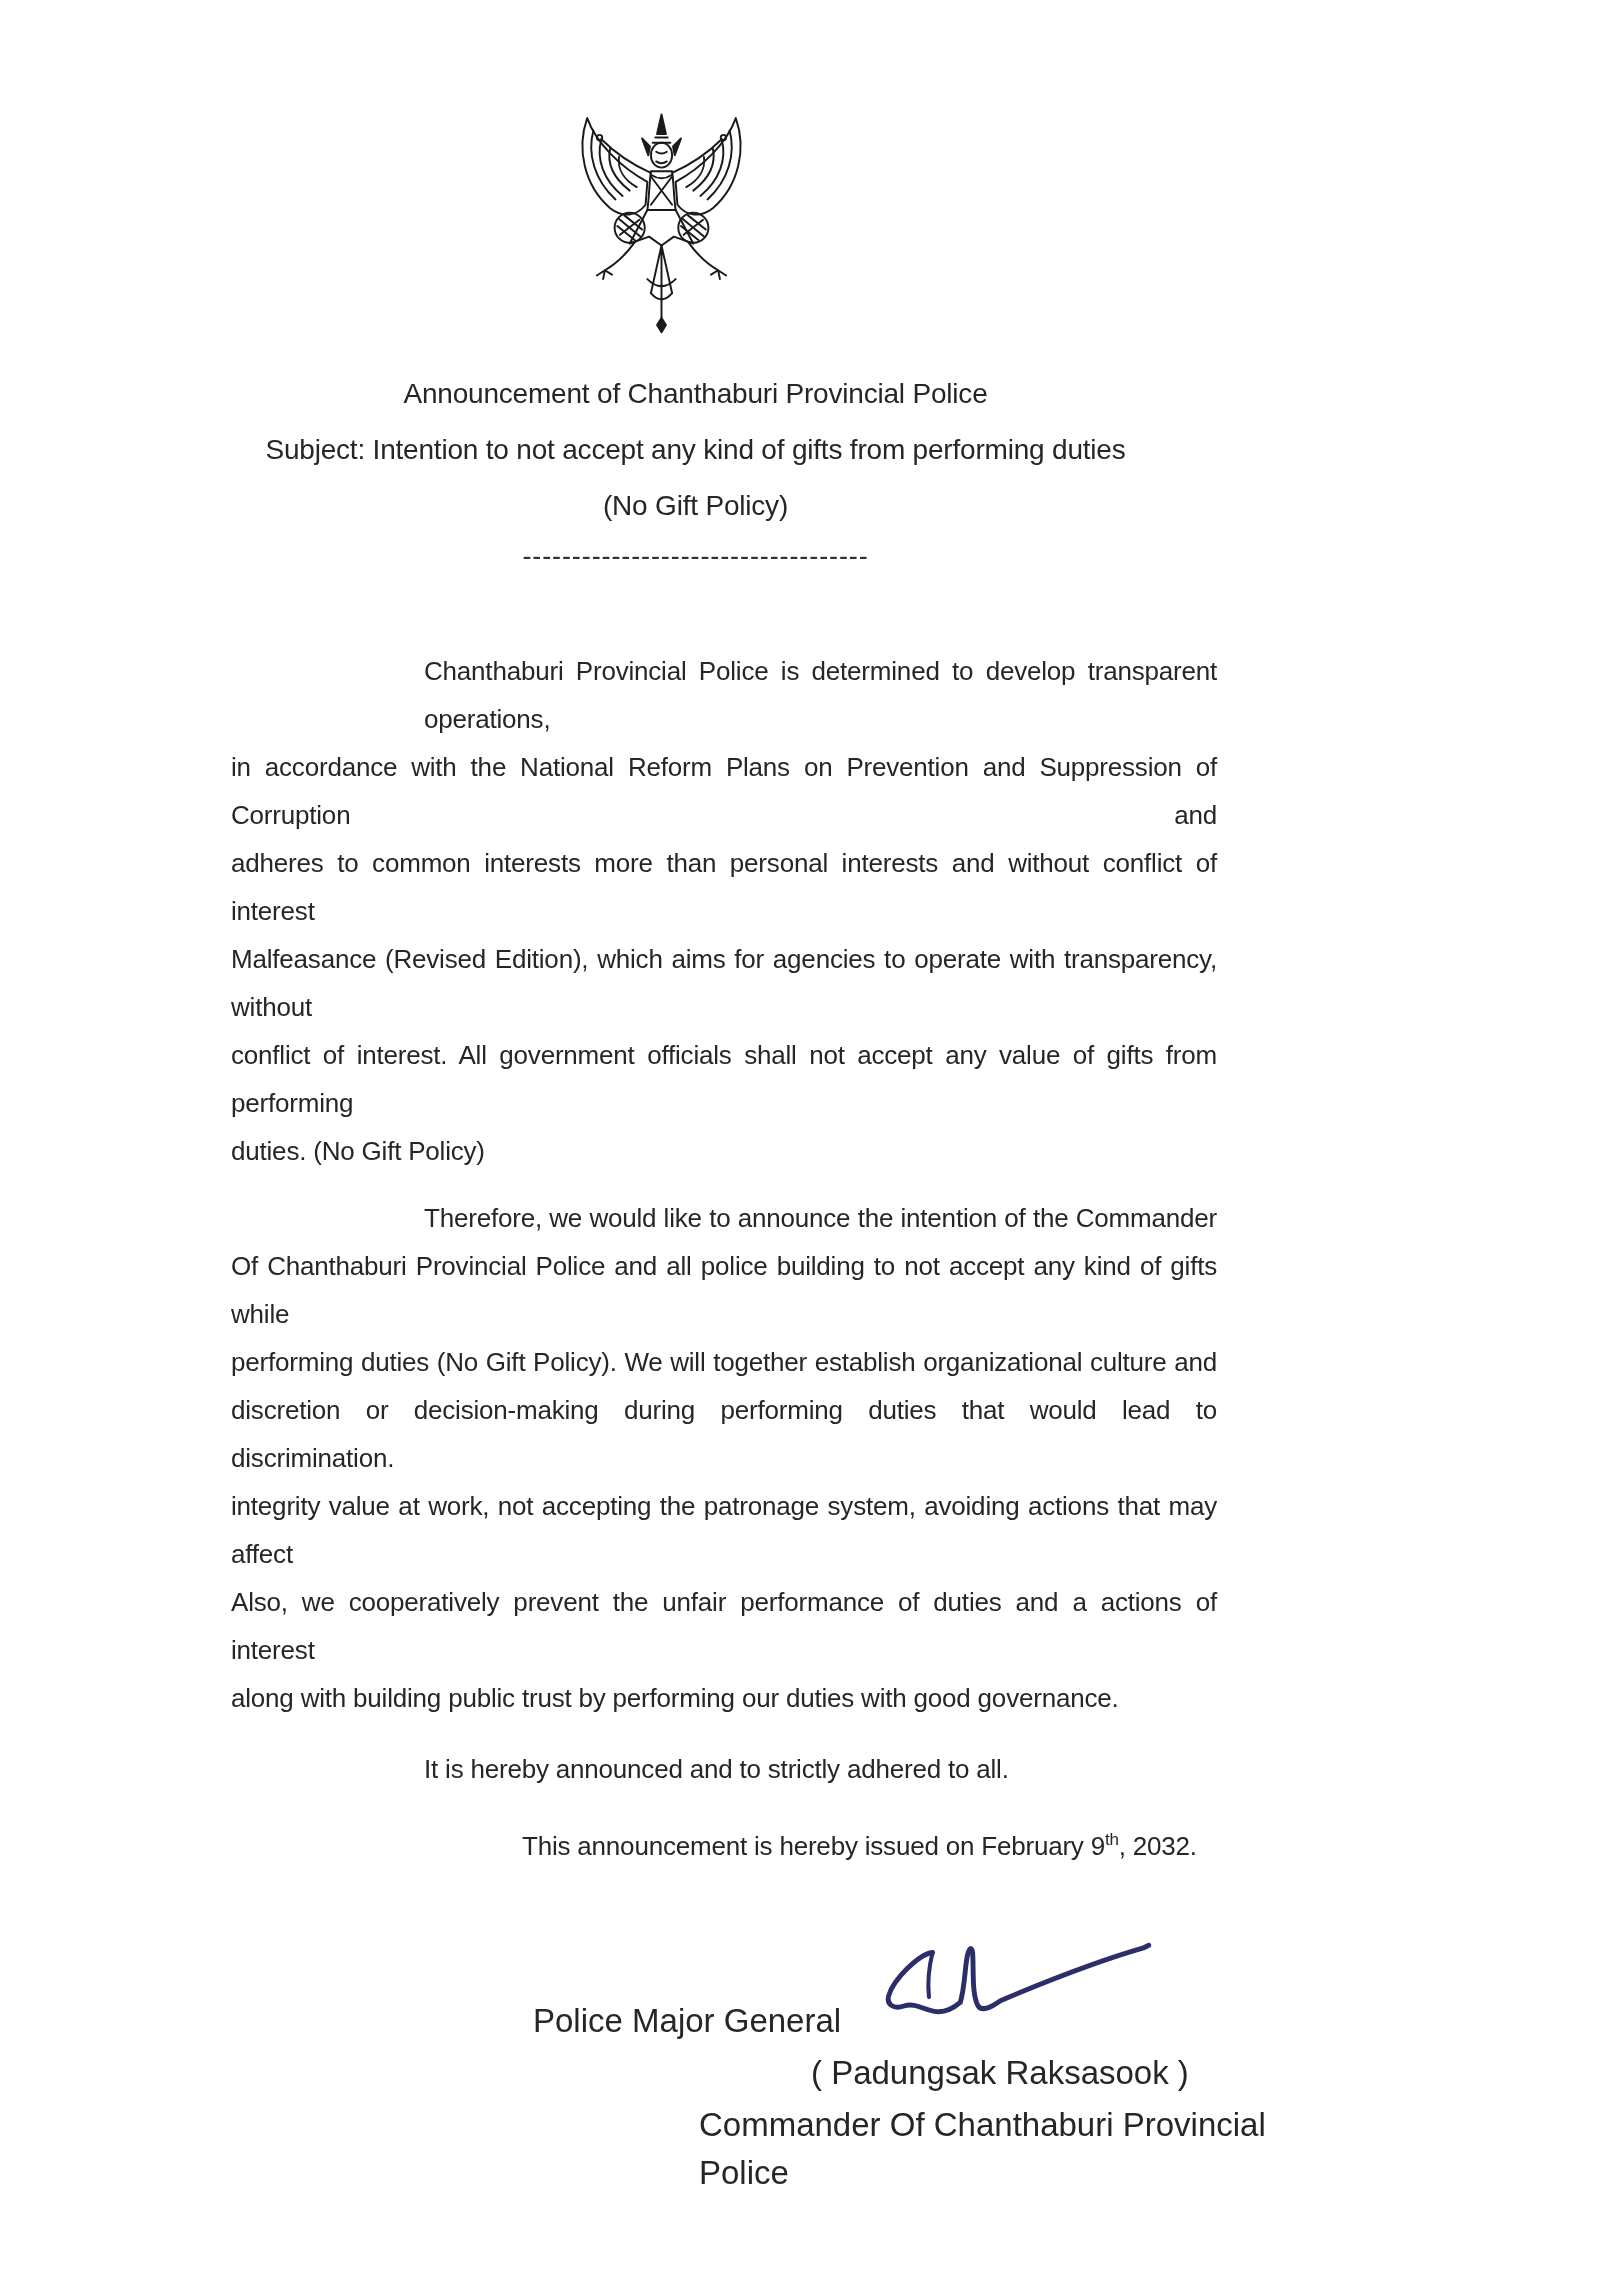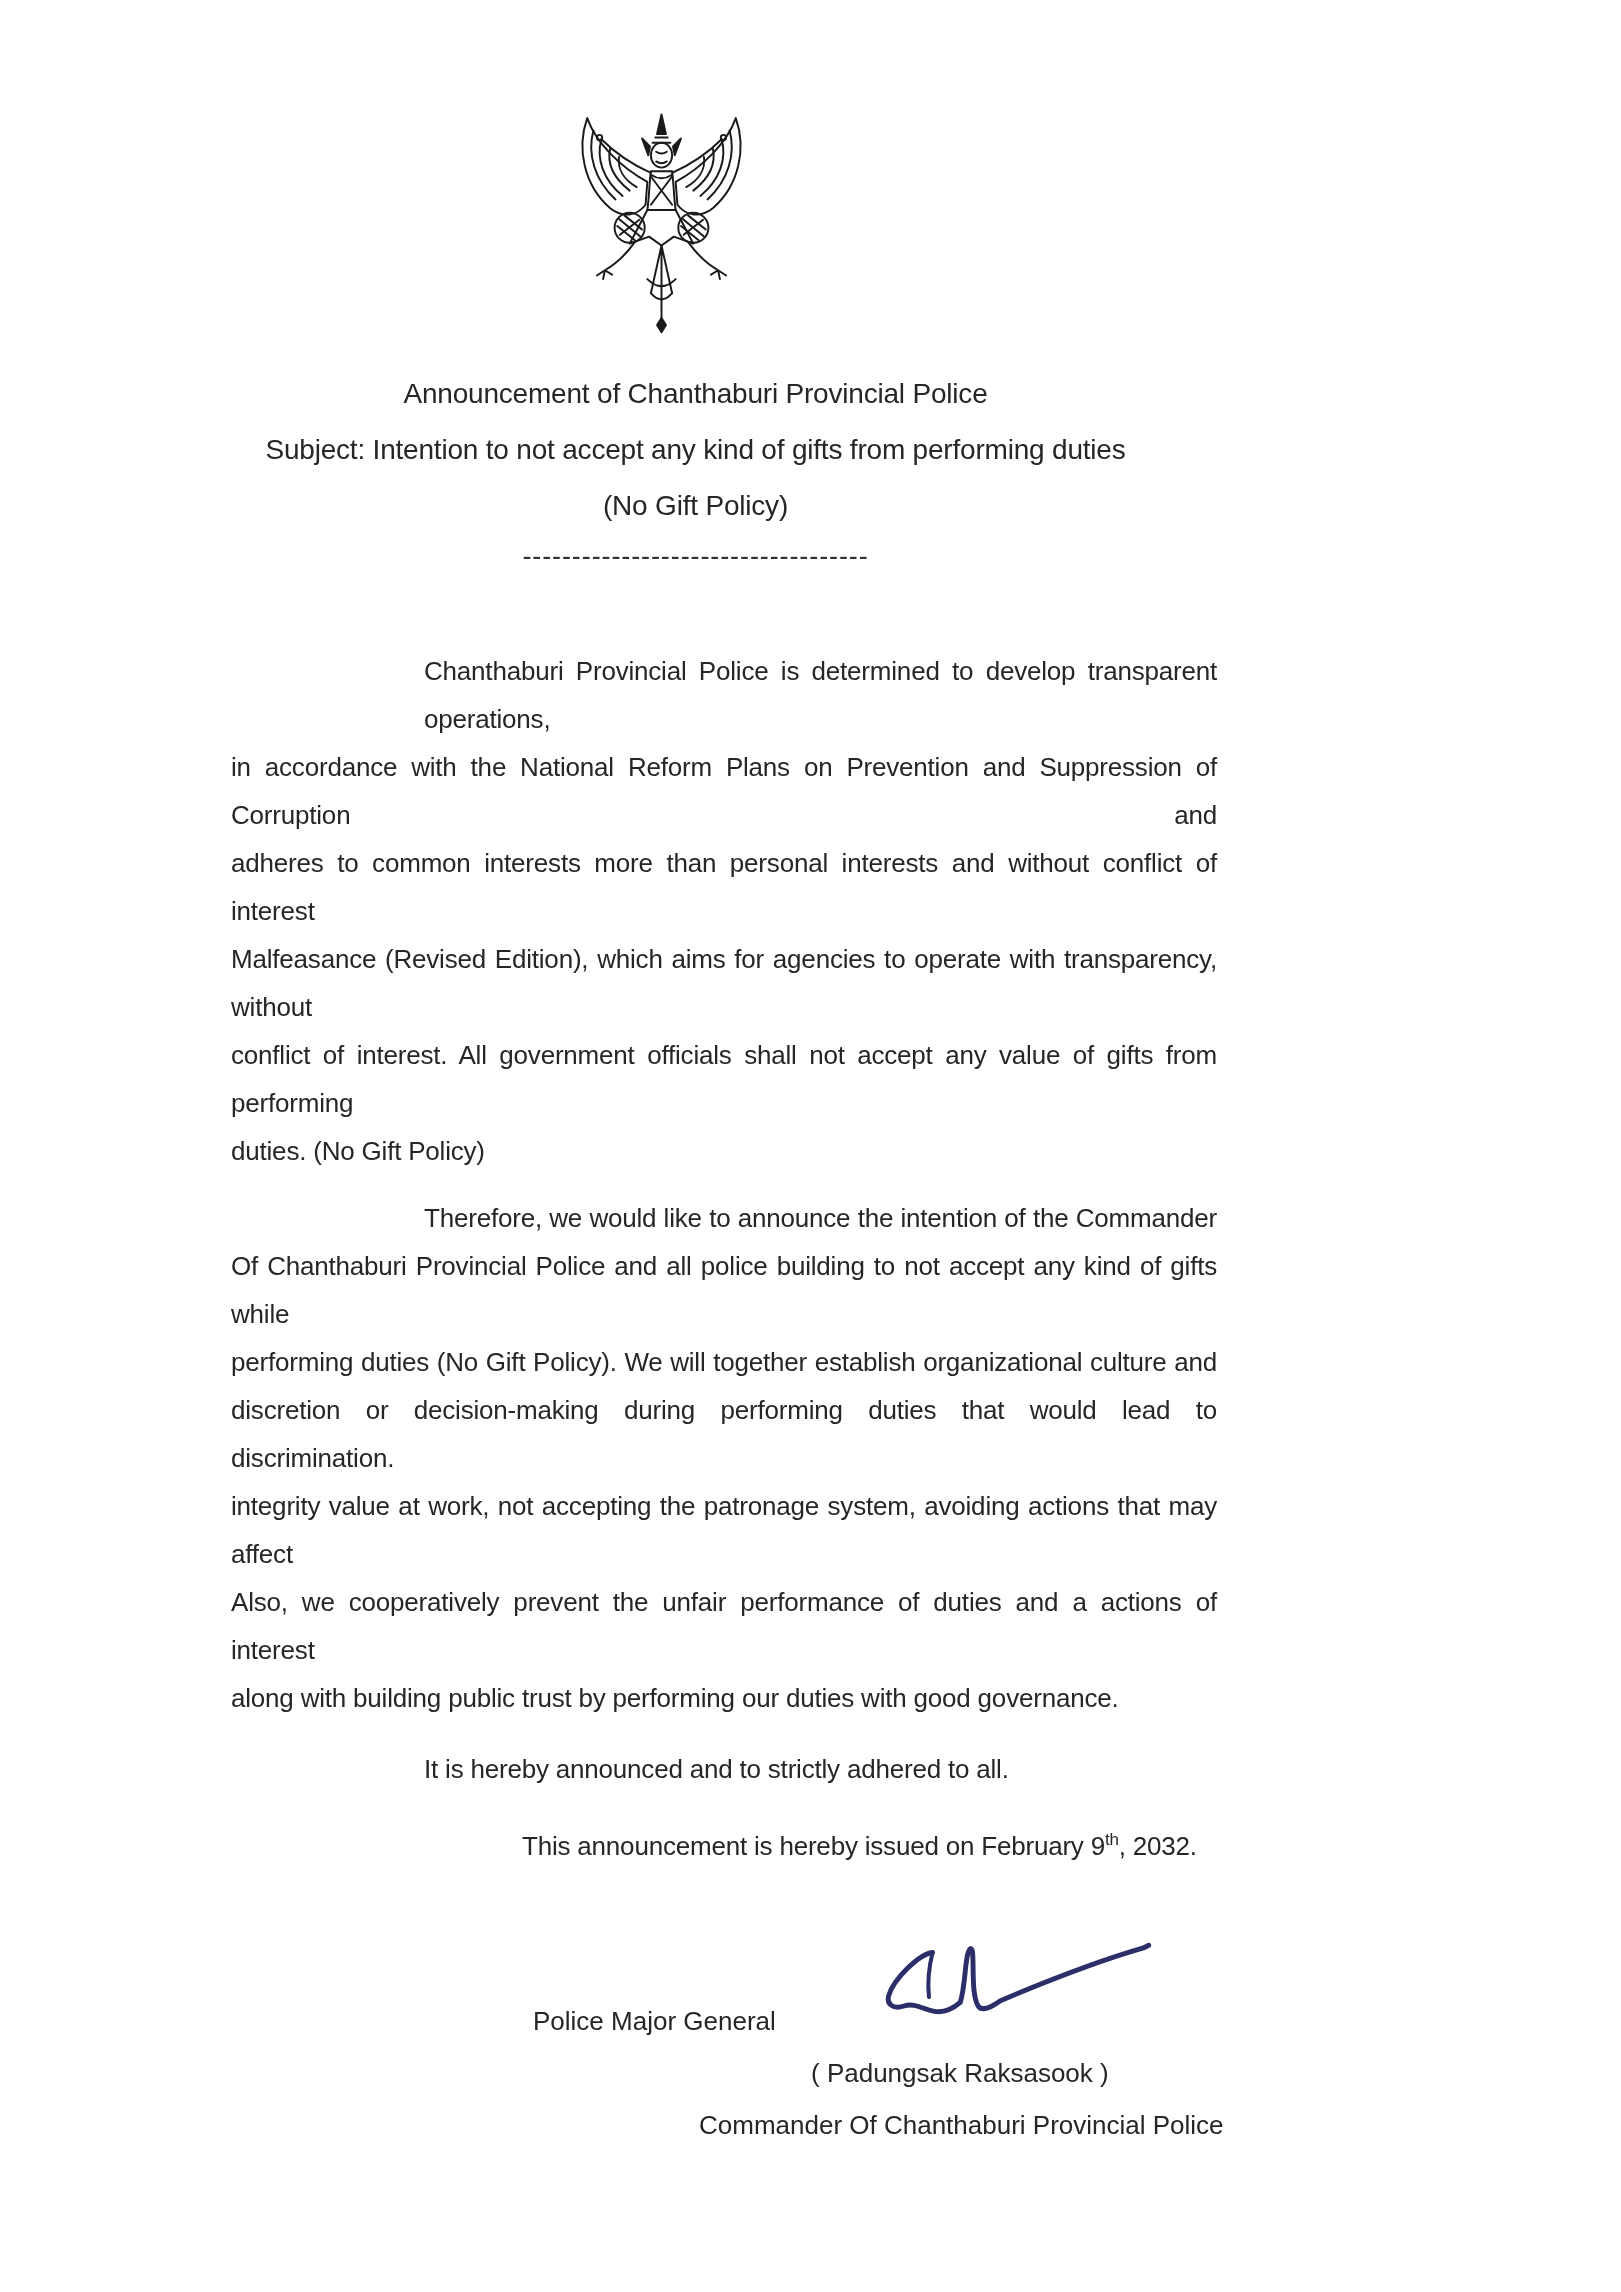--- a/index.html
+++ b/index.html
@@ -59,21 +59,21 @@
   }
   .dateline sup {
     font-size: 17px;
     vertical-align: super;
     line-height: 0;
   }
   .signature-section {
     position: relative;
     margin-top: 45px;
     height: 322px;
-    font-size: 26px;
+    font-size: 33px;
     line-height: 48px;
   }
   .sig-ink   { position: absolute; left: 873px; top: 16px; }
   .sig-rank  { position: absolute; left: 533px; top: 82px; }
   .sig-name  { position: absolute; left: 811px; top: 134px; }
   .sig-title { position: absolute; left: 699px; top: 186px; }
 </style>
 </head>
 <body>
 

